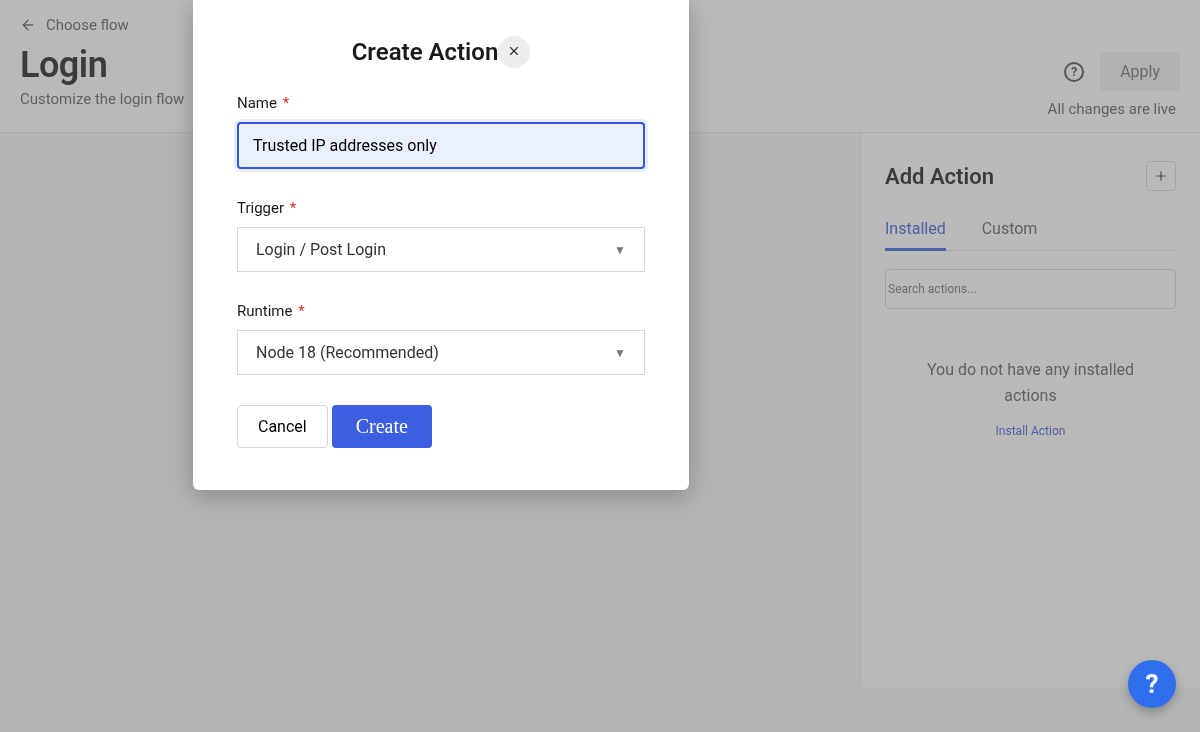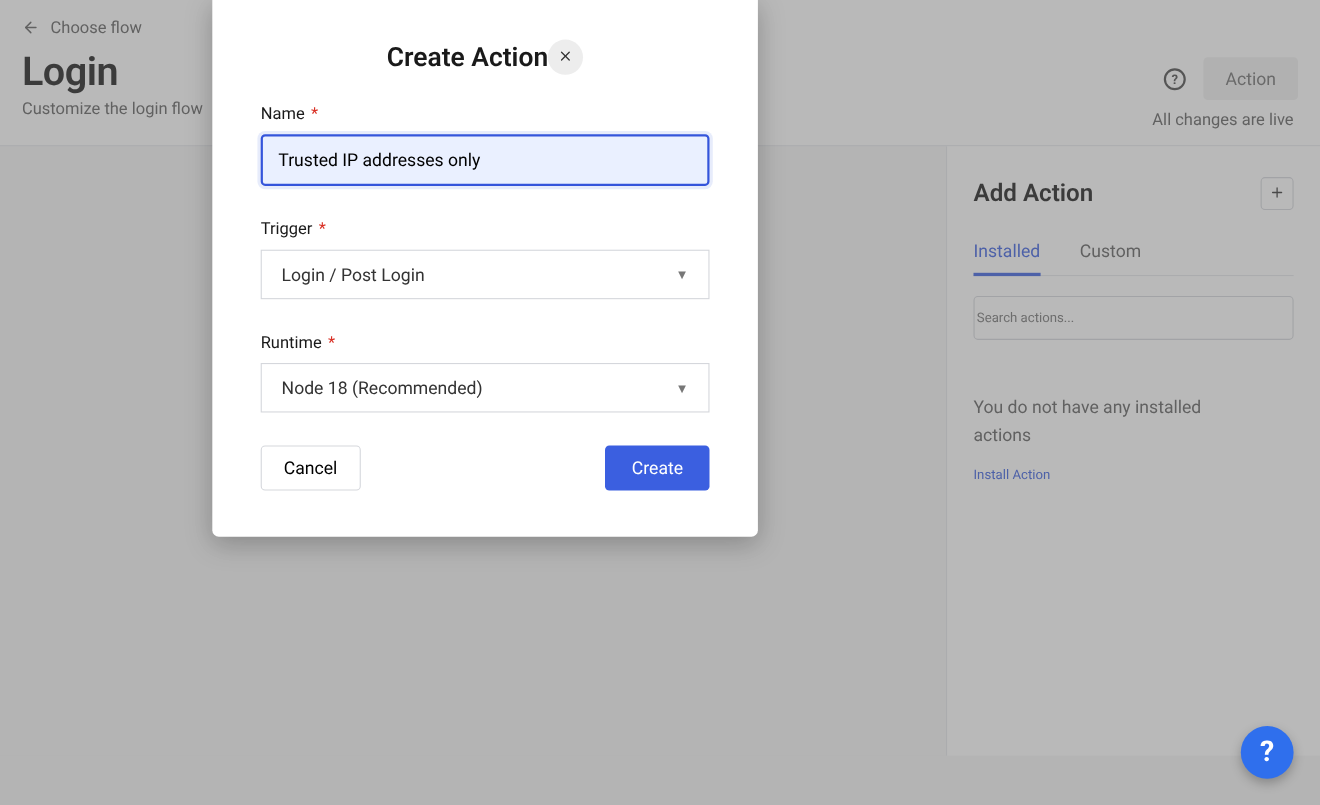--- a/index.html
+++ b/index.html
@@ -55,21 +55,21 @@
   .tabs { display:flex; gap:36px; border-bottom:1px solid var(--border-light); margin-bottom:18px;}
   .tab { padding:6px 0 12px 0; font-size:16px; color:var(--muted); position:relative; }
   .tab.active { color:var(--tab-blue); }
   .tab.active::after {
     content:""; position:absolute; left:0; right:0; bottom:-1px; height:3px; background:var(--tab-blue);
   }
   .search-box {
     border:1px solid var(--border); border-radius:4px; padding:12px 2px;
     font-size:12px; color:#9a9a9a; width:100%;
   }
-  .empty-state { text-align:left; color:var(--muted); font-size:16px; margin-top:48px; line-height:1.6;}
+  .empty-state { text-align:center; color:var(--muted); font-size:16px; margin-top:48px; line-height:1.6;}
   .install-link { color:var(--blue-link); margin-top:14px; display:block; font-size:12px;}
 
   
   .overlay {
     position:fixed; inset:0; background:var(--overlay);
   }
 
   .modal {
     position:fixed; top:0; left:193px; width:496px; background:#fff;
     border-radius:0 0 6px 6px; box-shadow:0 6px 24px rgba(0,0,0,0.25);
@@ -88,28 +88,29 @@
     width:100%; padding:12px 14px; font-size:16px; border:2px solid var(--blue-bright);
     border-radius:4px; background:#eaf0ff; outline:none;
     box-shadow: 0 0 0 3px rgba(59,95,224,0.12);
   }
   .select-like {
     width:100%; padding:12px 18px; font-size:16px; border:1px solid var(--border);
     border-radius:0; background:#fff; display:flex; justify-content:space-between; align-items:center;
     color:#333;
   }
   .caret { color:#777; font-size:12px;}
-  .modal-actions { display:flex; justify-content:space-between; gap:16px; margin-top:10px;}
+  .modal-actions { display:flex; justify-content:flex-start; gap:4px; margin-top:10px;}
   .btn-secondary {
     background:#fff; border:1px solid var(--border); padding:10px 20px; border-radius:4px;
     font-size:16px;
   }
   .btn-primary {
     background:var(--blue); color:#fff; border:none; padding:10px 24px; border-radius:4px;
-    font-size:16px;
+    font-size:20px;
+    font-family:Liberation Serif, serif;
   }
 
   .fab {
     position:fixed; right:24px; bottom:24px; width:48px; height:48px; border-radius:50%;
     background:#2f6fed; display:flex; align-items:center; justify-content:center;
     box-shadow:0 4px 10px rgba(0,0,0,0.25);
     color:#fff; font-size:26px; font-weight:700;
   }
 </style>
 </head>
@@ -125,21 +126,21 @@
     </span>
     <span>Choose flow</span>
   </div>
   <div class="page-title-row">
     <div class="page-title-block">
       <h1>Login</h1>
       <div class="subtitle">Customize the login flow</div>
     </div>
     <div class="page-title-actions">
       <span class="help-circle">?</span>
-      <button class="apply-btn">Action</button>
+      <button class="apply-btn">Apply</button>
     </div>
   </div>
   <div class="changes-live">All changes are live</div>
 </div>
 
 <div class="main-area">
   <div class="canvas"></div>
   <div class="side-panel">
     <div class="side-head">
       <h2>Add Action</h2>

